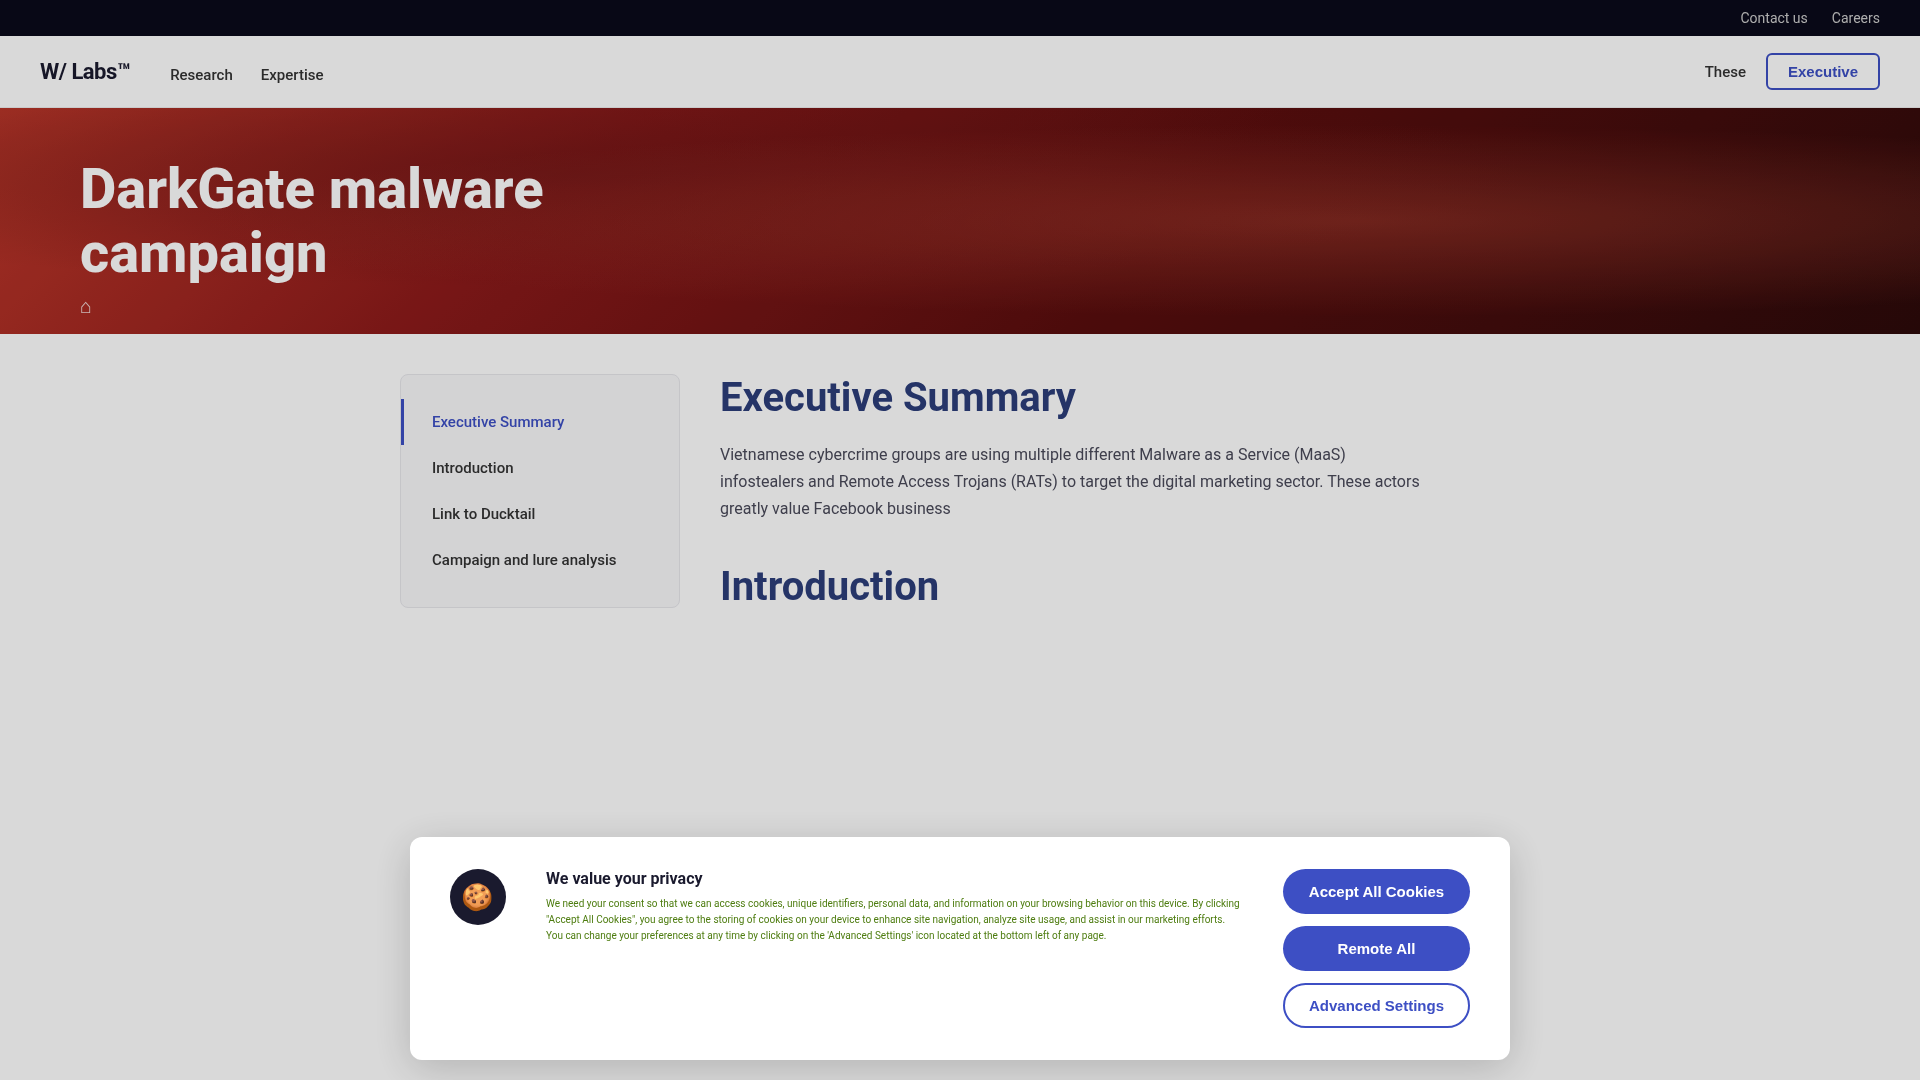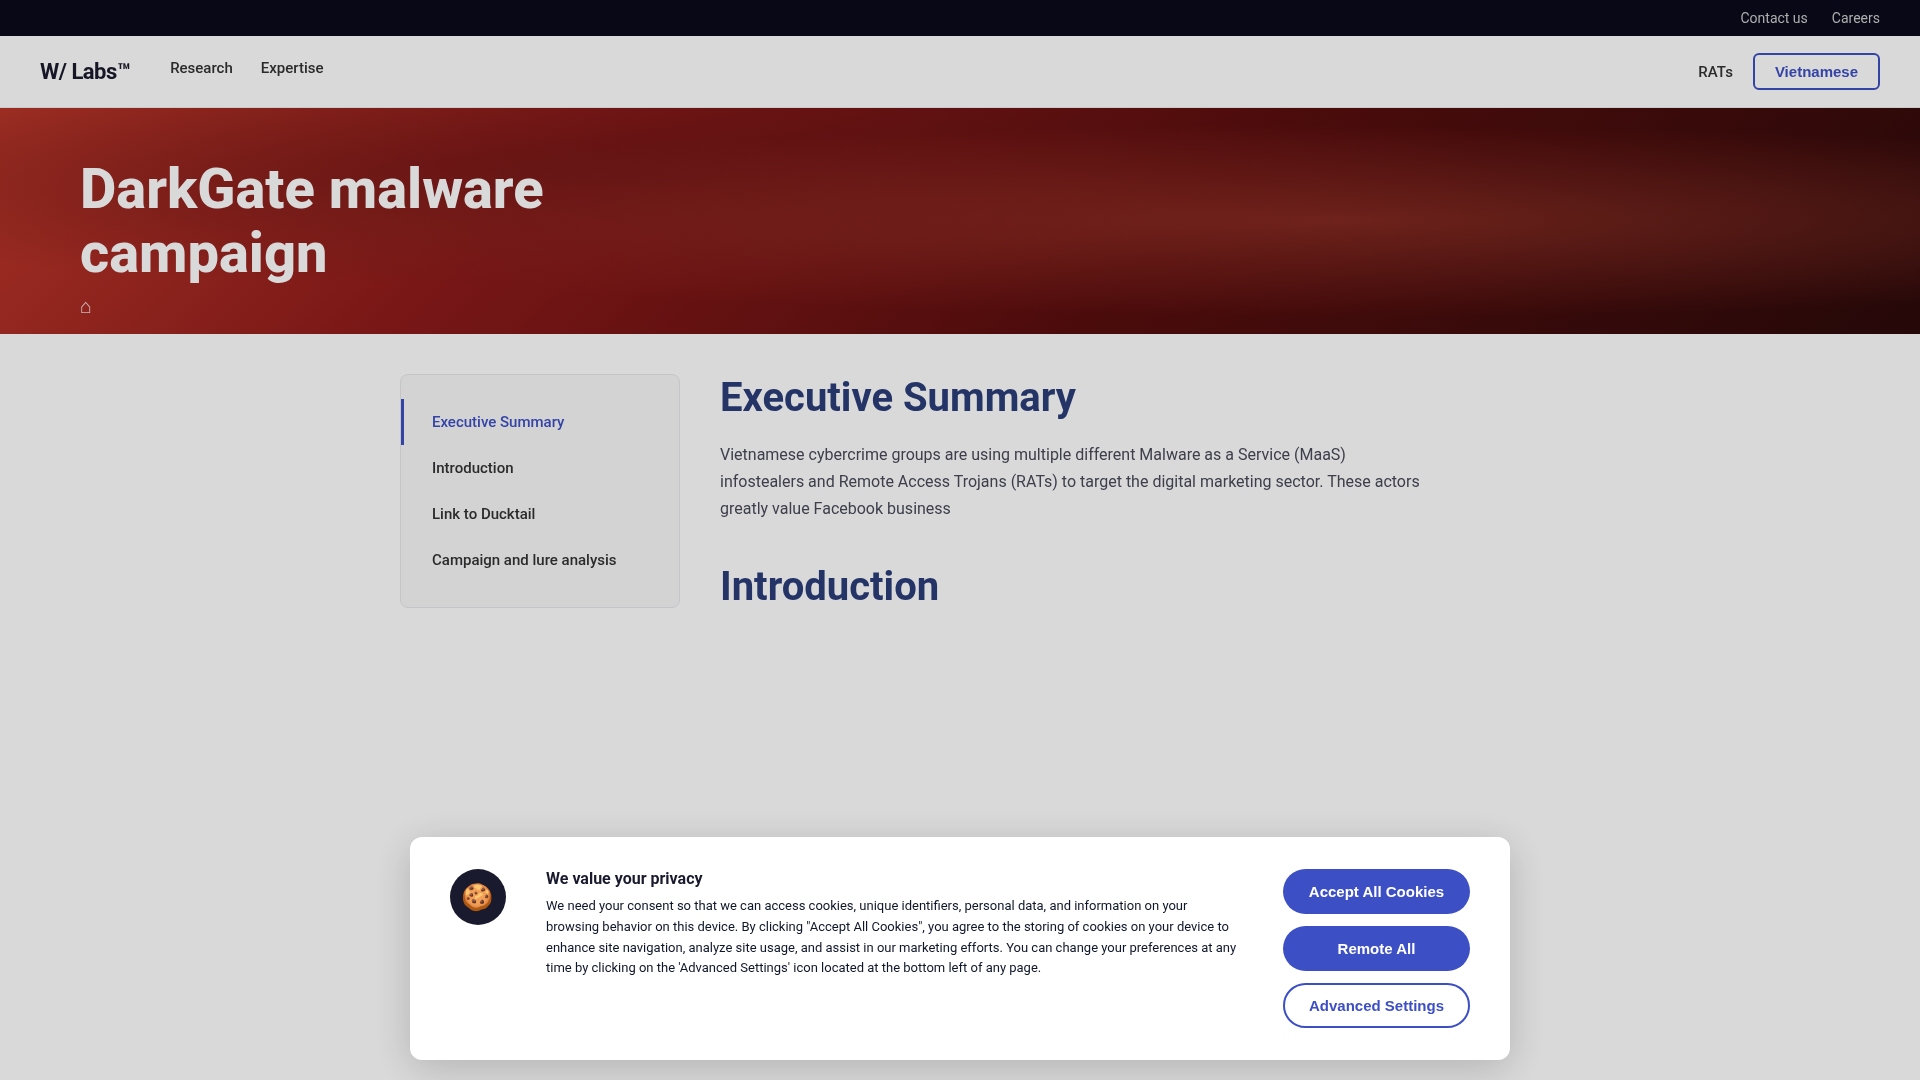--- a/index.html
+++ b/index.html
@@ -24,21 +24,21 @@
       background: #fff;
       padding: 0 40px;
       display: flex;
       align-items: center;
       justify-content: space-between;
       height: 72px;
       border-bottom: 1px solid #eee;
     }
     .nav-left {
       display: flex;
-      align-items: flex-start;
+      align-items: flex-end;
       gap: 40px;
     }
     .logo {
       font-size: 22px;
       font-weight: 700;
       color: #1a1a2e;
       letter-spacing: -0.5px;
     }
     .nav-links {
       display: flex;
@@ -210,22 +210,22 @@
     .cookie-text-section {
       flex: 1;
     }
     .cookie-title {
       font-size: 16px;
       font-weight: 700;
       color: #1a1a2e;
       margin-bottom: 8px;
     }
     .cookie-body {
-      font-size: 13px;
-      color: #0f172a;
+      font-size: 10px;
+      color: #4d7c0f;
       line-height: 1.6;
     }
     .cookie-buttons {
       display: flex;
       flex-direction: column;
       gap: 12px;
       flex-shrink: 0;
       min-width: 180px;
     }
     .btn-accept {
@@ -270,22 +270,22 @@
 
 <nav class="nav">
   <div class="nav-left">
     <div class="logo">W/ Labs™</div>
     <div class="nav-links">
       <a>Research</a>
       <a>Expertise</a>
     </div>
   </div>
   <div class="nav-right">
-    <span class="nav-tools">RATs</span>
-    <button class="nav-advisories">Vietnamese</button>
+    <span class="nav-tools">These</span>
+    <button class="nav-advisories">Executive</button>
   </div>
 </nav>
 
 <div class="hero">
   <h1 class="hero-title">DarkGate malware campaign</h1>
   <div class="hero-bottom">
     <span class="home-icon">⌂</span>
   </div>
 </div>
 

